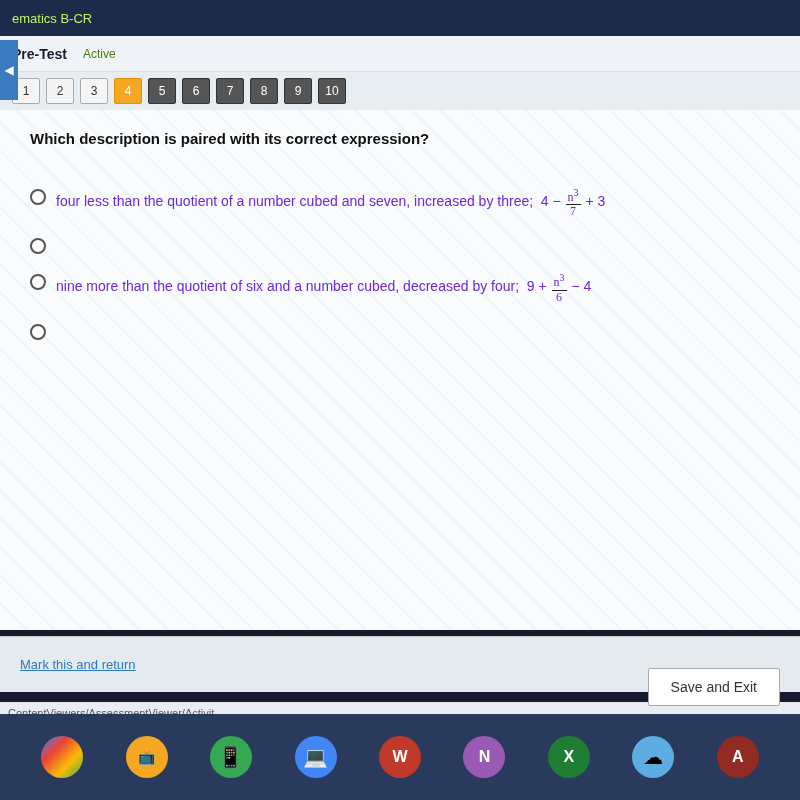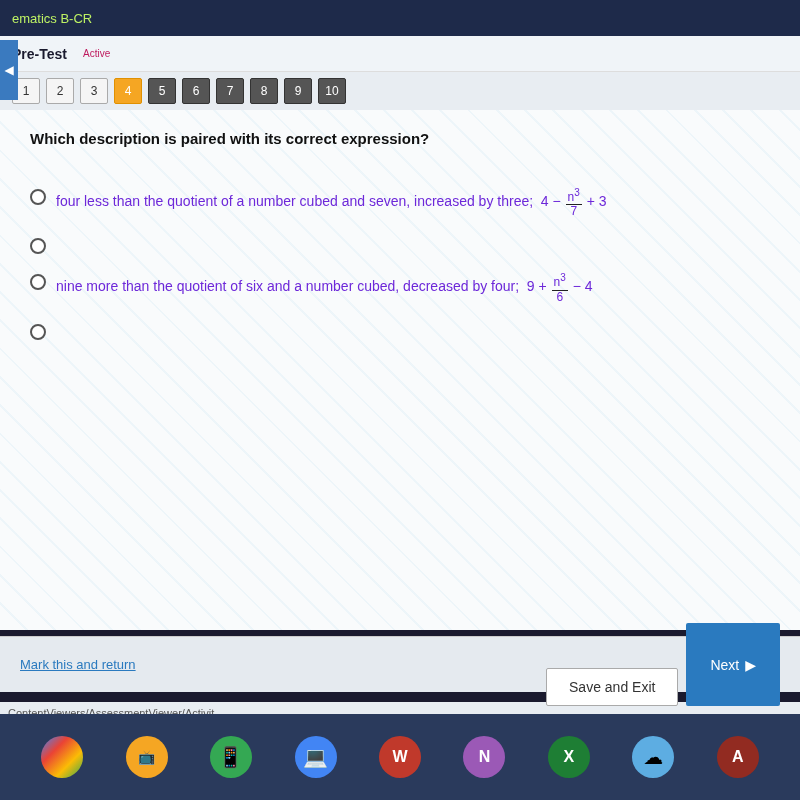--- a/index.html
+++ b/index.html
@@ -40,22 +40,22 @@
       border-bottom: 1px solid #ddd;
     }
 
     .pre-test-label {
       font-size: 14px;
       font-weight: bold;
       color: #1a1a2e;
     }
 
     .active-label {
-      font-size: 10px;
-      color: #be185d;
+      font-size: 12px;
+      color: #4d7c0f;
     }
 
     
     .nav-bar {
       width: 100%;
       height: 38px;
       background: #e8edf2;
       display: flex;
       align-items: center;
       padding: 0 12px;
@@ -158,20 +158,21 @@
     }
 
     .fraction {
       display: inline-flex;
       flex-direction: column;
       align-items: center;
       vertical-align: middle;
       margin: 0 1px;
       font-size: 12px;
       line-height: 1.1;
+      font-family: Liberation Serif, serif;
     }
 
     .fraction .num {
       border-bottom: 1px solid #222;
       padding: 0 2px;
     }
 
     .fraction .den {
       padding: 0 2px;
     }
@@ -361,24 +362,20 @@
       <div class="radio-circle"></div>
     </li>
 
   </ul>
 </div>
 
 <div class="bottom-bar">
   <a class="mark-return-link">Mark this and return</a>
   <div class="bottom-buttons">
     <button class="save-exit-btn">Save and Exit</button>
-    <button class="next-btn">
-      <span>Next</span>
-      <span>▶</span>
-    </button>
   </div>
 </div>
 
 <div class="url-bar">
   <span>ContentViewers/AssessmentViewer/Activit...</span>
 </div>
 
 <div class="system-taskbar">
   <div class="taskbar-icon chrome"></div>
   <div class="taskbar-icon orange" style="font-size:14px; color:white; font-weight:bold;">📺</div>

